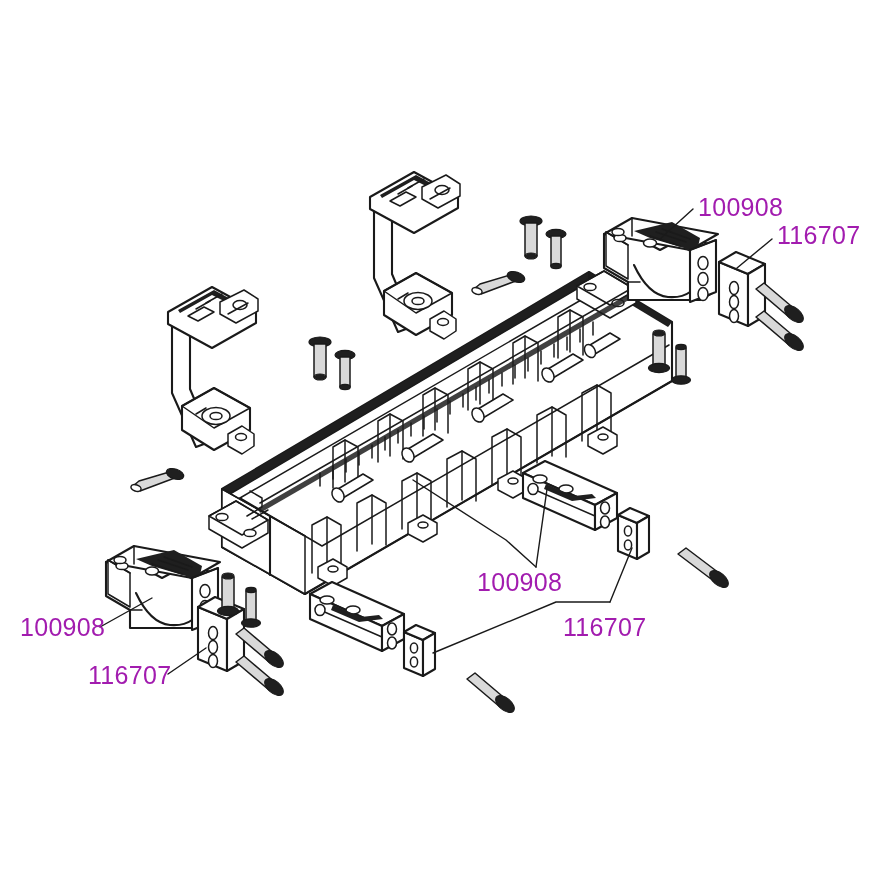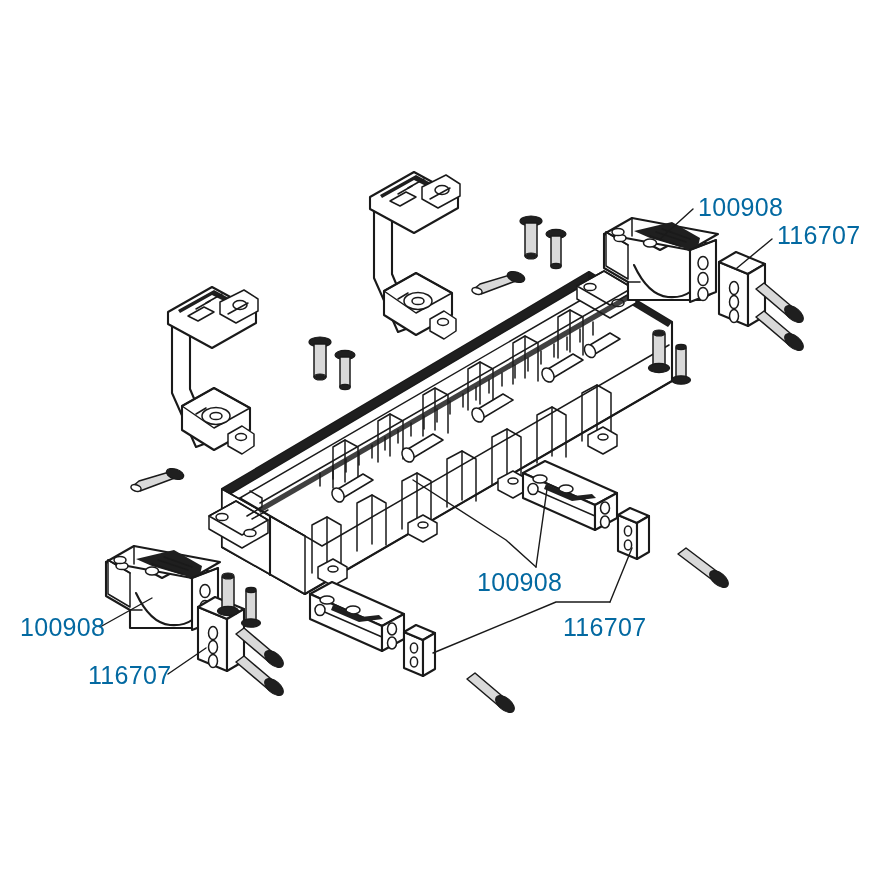--- a/index.html
+++ b/index.html
@@ -6,21 +6,21 @@
   html,body{margin:0;padding:0;background:#ffffff;}
   body{
     width:870px;height:870px;overflow:hidden;
     font-family:"Liberation Sans", sans-serif;
     position:relative;
   }
   #stage{position:relative;width:870px;height:870px;background:#fff;}
   #stage svg{position:absolute;left:0;top:0;display:block;}
   .lbl{
     position:absolute;
-    color:#0369a1;
+    color:#a21caf;
     font-family:"Liberation Sans", sans-serif;
     font-size:25px;
     line-height:28px;
     letter-spacing:0.3px;
     white-space:nowrap;
     user-select:none;
   }
   
   .art{fill:none;stroke:#1a1a1a;stroke-width:2.1;stroke-linejoin:round;stroke-linecap:round;}
   .art-thin{fill:none;stroke:#1a1a1a;stroke-width:1.5;stroke-linejoin:round;stroke-linecap:round;}

